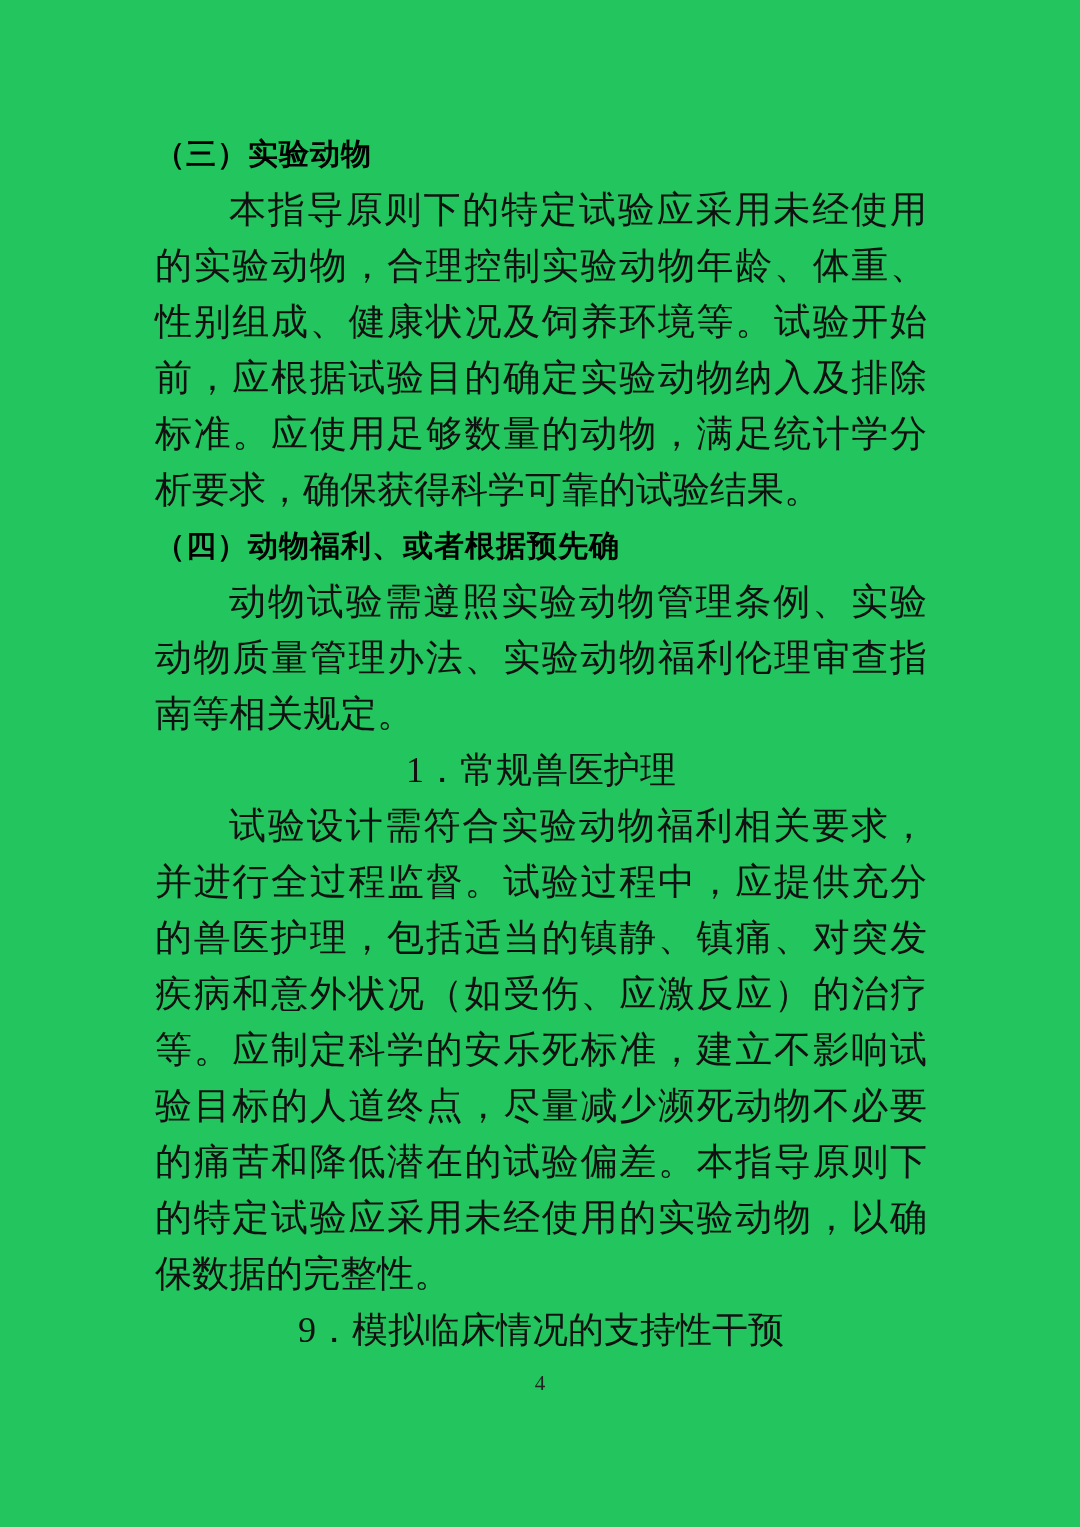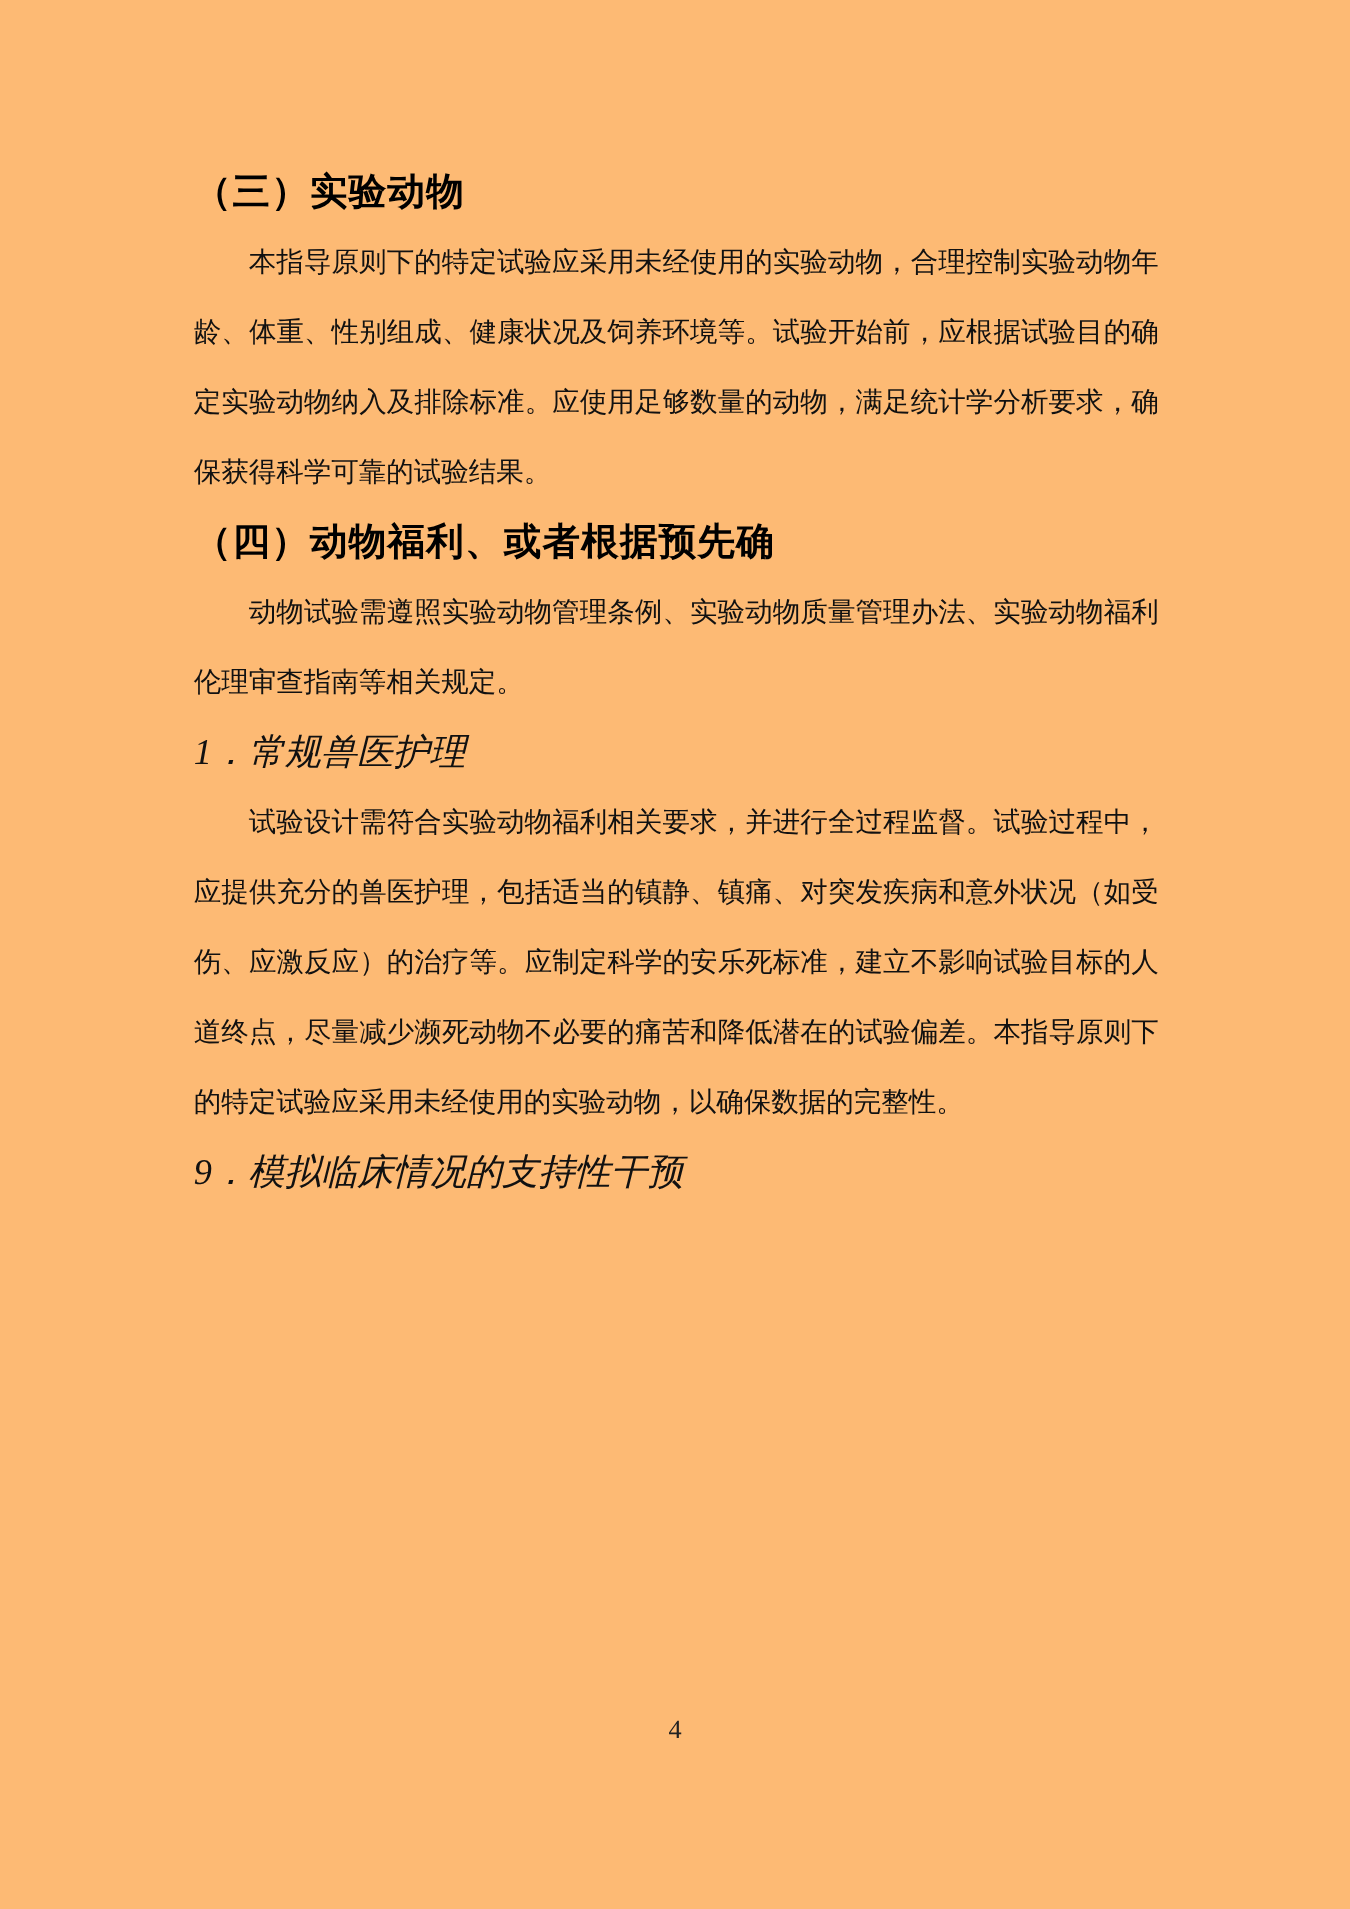--- a/index.html
+++ b/index.html
@@ -14,53 +14,52 @@
     overflow: hidden;
     font-family: "Liberation Serif", "DejaVu Serif", serif;
     color: #111111;
   }
   .page {
     position: absolute;
     left: 0;
     top: 0;
     width: 1080px;
     height: 1527px;
-    background: #fdba74;
+    background: #22c55e;
   }
   .doc-body {
     position: absolute;
     left: 155px;
     top: 126px;
     width: 772px;
   }
   .doc-heading {
     font-family: "Liberation Sans", "DejaVu Sans", sans-serif;
     font-weight: bold;
     font-size: 30px;
     line-height: 56px;
     letter-spacing: 1px;
     text-align: left;
     color: #000000;
   }
   .doc-paragraph {
-    font-size: 22px;
+    font-size: 37px;
     line-height: 56px;
     text-align: justify;
     text-justify: inter-ideograph;
     text-indent: 2em;
     word-break: break-all;
     color: #111111;
     font-family: Liberation Serif, serif;
   }
   .doc-list-item {
-    font-size: 29px;
+    font-size: 36px;
     line-height: 56px;
-    text-align: left;
+    text-align: center;
     color: #111111;
-    font-style: italic;
   }
   .page-number {
     position: absolute;
     left: 0;
     top: 1368px;
     width: 1080px;
     text-align: center;
     font-size: 21px;
     line-height: 30px;
     color: #222222;

